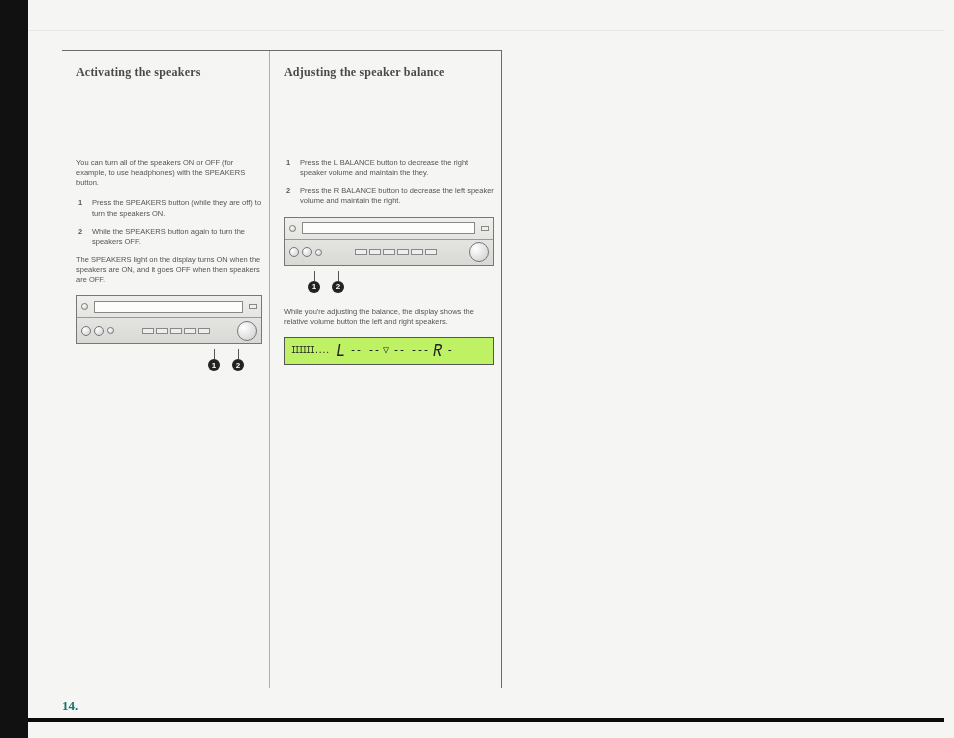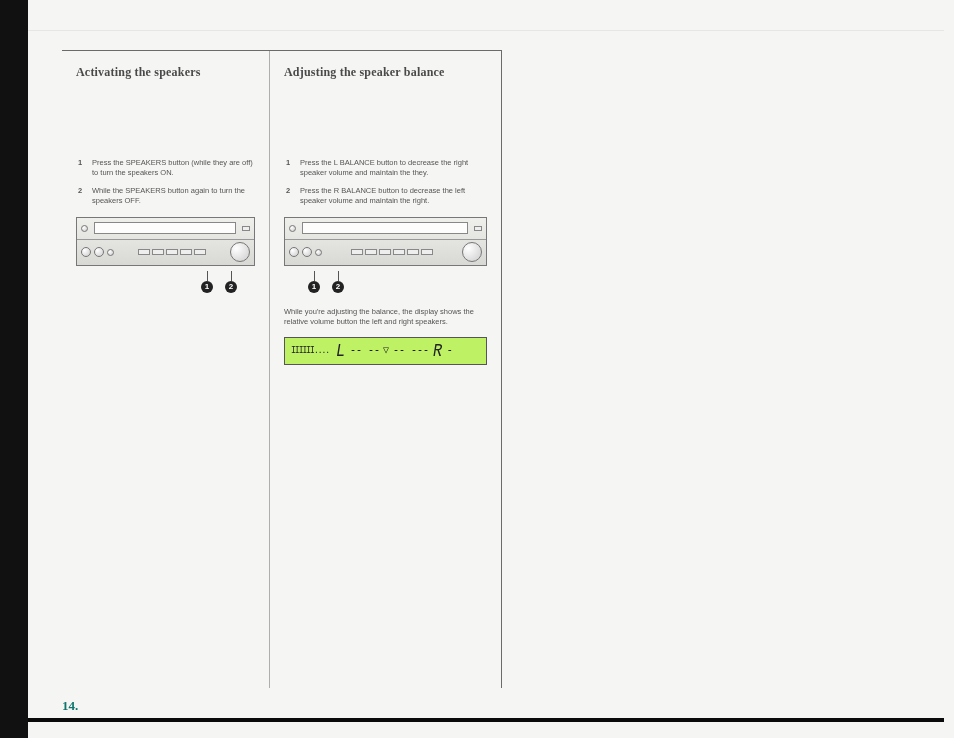--- a/index.html
+++ b/index.html
@@ -25,21 +25,21 @@
     height: 638px;
     border-top: 1px solid #6b6b6b;
     border-right: 1px solid #6b6b6b;
   }
   .cols {
     display: flex;
     width: 100%;
     height: 100%;
   }
   .col {
-    padding: 14px 14px 10px 14px;
+    padding: 14px 7px 10px 14px;
   }
   .col-left {
     width: 208px;
     border-right: 1px solid #aeaeae;
   }
   .col-right {
     flex: 1;
   }
   h2.section-title {
     font-size: 12px;
@@ -217,30 +217,32 @@
 <div class="spine"></div>
 <div class="rule-overline"></div>
 
 <div class="page">
   <div class="cols">
 
     <div class="col col-left">
       <h2 class="section-title">Activating the speakers</h2>
 
       <div class="body-text">
+        <div class="para">You can turn all of the speakers ON or OFF (for example, to use headphones) with the SPEAKERS button.</div>
 
         <div class="step">
           <div class="num">1</div>
           <div class="txt">Press the SPEAKERS button (while they are off) to turn the speakers ON.</div>
         </div>
         <div class="step">
           <div class="num">2</div>
           <div class="txt">While the SPEAKERS button again to turn the speakers OFF.</div>
         </div>
 
+        <div class="para">The SPEAKERS light on the display turns ON when the speakers are ON, and it goes OFF when then speakers are OFF.</div>
       </div>
 
       <div class="receiver">
         <div class="rcv-top">
           <div class="knob sm"></div>
           <div class="rcv-display"></div>
           <div class="btn sm"></div>
         </div>
         <div class="rcv-bottom">
           <div class="knob"></div>

